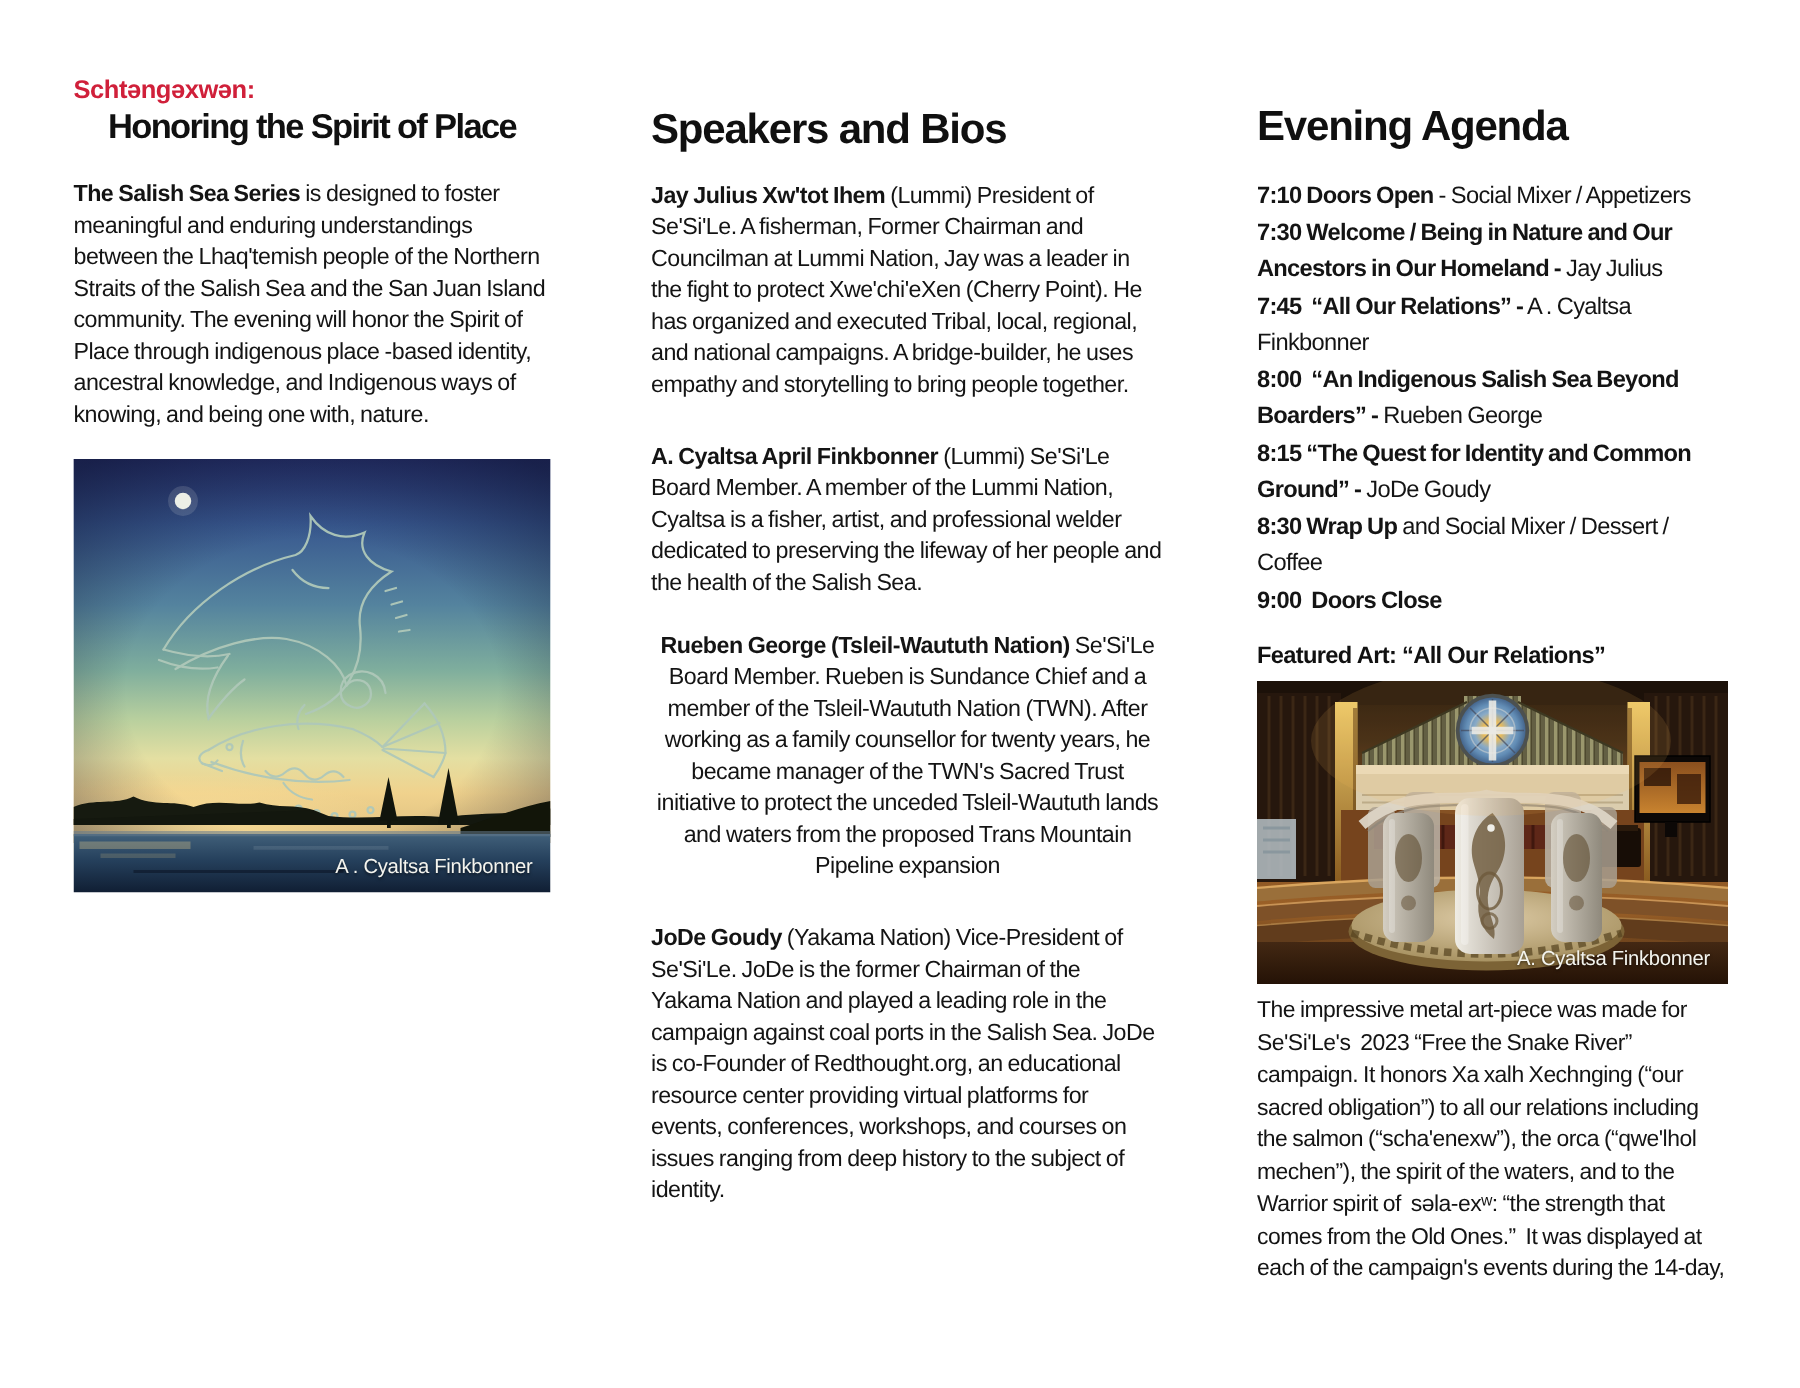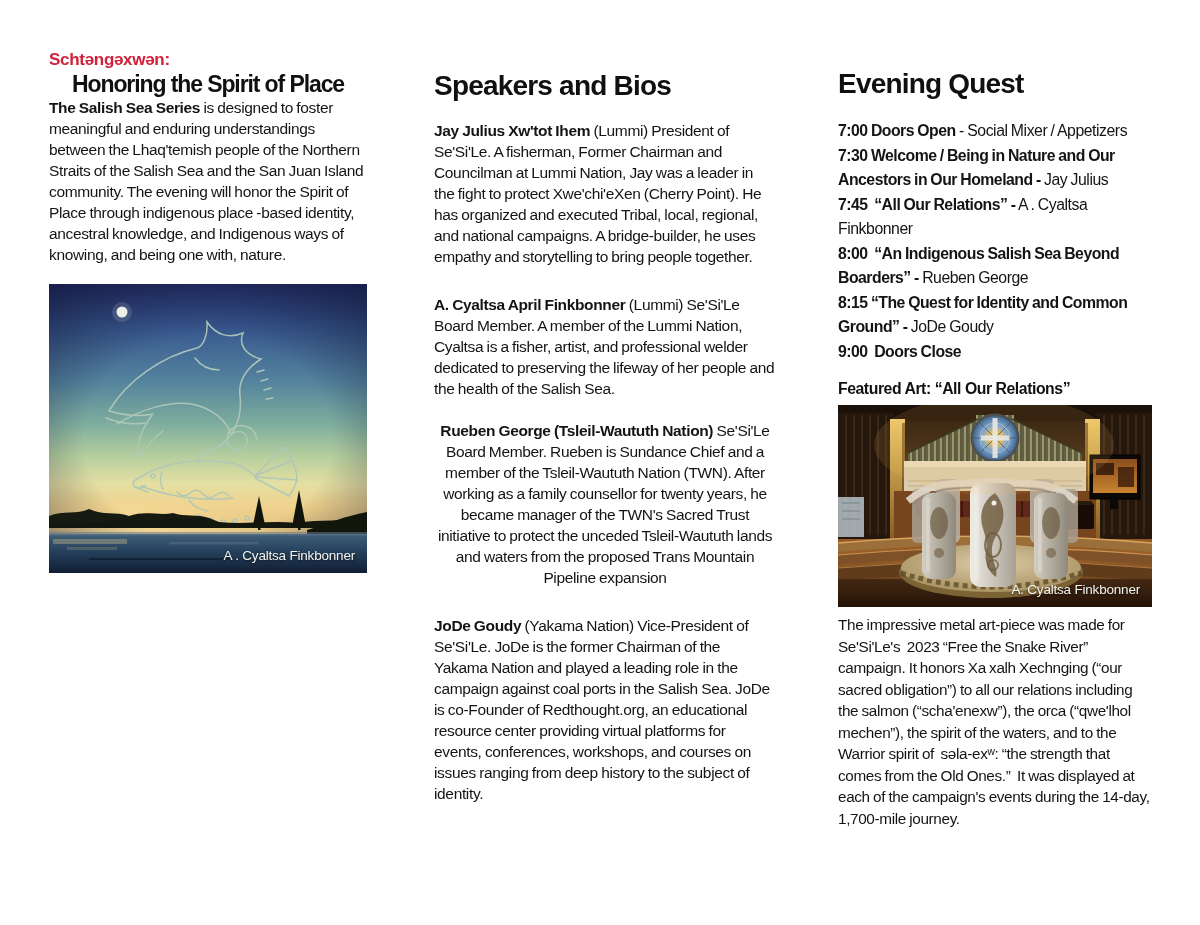--- a/index.html
+++ b/index.html
@@ -22,21 +22,21 @@
     font-weight:bold; letter-spacing:-1.1px; color:#101010;text-align:center;
   }
   h2.coltitle {
     margin:0; font-size:28px; line-height:26px;
     font-weight:bold; letter-spacing:-0.8px; color:#101010;
   }
   p.body {
     margin:0; font-size:15.5px; line-height:21px;
     letter-spacing:-0.35px; word-spacing:-0.6px; color:#141414;
   }
-  .col-left p.p1 { }
+  .col-left p.p1 { margin-top:22px; }
   .col-left p.p2 { margin-top:27px; }
 
   .col-mid .bio   { margin-top:27px; }
   .col-mid .bio-first { margin-top:21px; }
   .col-mid .bio-3 { margin-top:21px;text-align:center; }
 
   .agenda { margin-top:22px; }
   .agenda-item {
     font-size:15.8px; line-height:24.5px;
     letter-spacing:-0.45px; word-spacing:-0.6px; color:#141414;
@@ -151,27 +151,28 @@
 
   <div class="col col-mid">
     <h2 class="coltitle">Speakers and Bios</h2>
     <p class="body bio bio-first"><b>Jay Julius Xw'tot Ihem</b><span> (Lummi) President of Se'Si'Le. A fisherman, Former Chairman and Councilman at Lummi Nation, Jay was a leader in the fight to protect Xwe'chi'eXen (Cherry Point). He has organized and executed Tribal, local, regional, and national campaigns. A bridge-builder, he uses empathy and storytelling to bring people together.</span></p>
     <p class="body bio"><b>A. Cyaltsa April Finkbonner</b><span> (Lummi) Se'Si'Le Board Member. A member of the Lummi Nation, Cyaltsa is a fisher, artist, and professional welder dedicated to preserving the lifeway of her people and the health of the Salish Sea.</span></p>
     <p class="body bio bio-3"><b>Rueben George (Tsleil-Waututh Nation)</b><span> Se'Si'Le Board Member. Rueben is Sundance Chief and a member of the Tsleil-Waututh Nation (TWN). After working as a family counsellor for twenty years, he became manager of the TWN's Sacred Trust initiative to protect the unceded Tsleil-Waututh lands and waters from the proposed Trans Moun­tain Pipeline expansion</span></p>
     <p class="body bio"><b>JoDe Goudy</b><span> (Yakama Nation) Vice-President of Se'Si'Le. JoDe is the former Chairman of the Yakama Nation and played a leading role in the campaign against coal ports in the Salish Sea. JoDe is co-Founder of Redthought.org, an educational resource center providing virtual platforms for events, conferences, workshops, and courses on issues ranging from deep history to the subject of identity.</span></p>
   </div>
 
   <div class="col col-right">
-    <h2 class="coltitle">Evening Quest</h2>
+    <h2 class="coltitle">Evening Agenda</h2>
     <div class="agenda">
-      <div class="agenda-item"><b>7:00 Doors Open</b><span> - Social Mixer / Appetizers</span></div>
+      <div class="agenda-item"><b>7:10 Doors Open</b><span> - Social Mixer / Appetizers</span></div>
       <div class="agenda-item"><b>7:30 Welcome / Being in Nature and Our Ancestors in Our Homeland -</b><span> Jay Julius</span></div>
       <div class="agenda-item"><b>7:45&nbsp; “All Our Relations” -</b><span> A . Cyaltsa Finkbonner</span></div>
       <div class="agenda-item"><b>8:00&nbsp; “An Indigenous Salish Sea Beyond Boarders” -</b><span> Rueben George</span></div>
       <div class="agenda-item"><b>8:15 “The Quest for Identity and Common Ground” -</b><span> JoDe Goudy</span></div>
+      <div class="agenda-item"><b>8:30 Wrap Up</b><span> and Social Mixer / Dessert / Coffee</span></div>
       <div class="agenda-item"><b>9:00&nbsp; Doors Close</b><span></span></div>
     </div>
     <p class="featured">Featured Art: “All Our Relations”</p>
 
     <figure class="art art-right">
       <svg width="314" height="202" viewBox="0 0 314 202">
         <defs>
           <linearGradient id="bgv" x1="0" y1="0" x2="0" y2="1">
             <stop offset="0" stop-color="#190e07"></stop>
             <stop offset="0.2" stop-color="#33200f"></stop>

